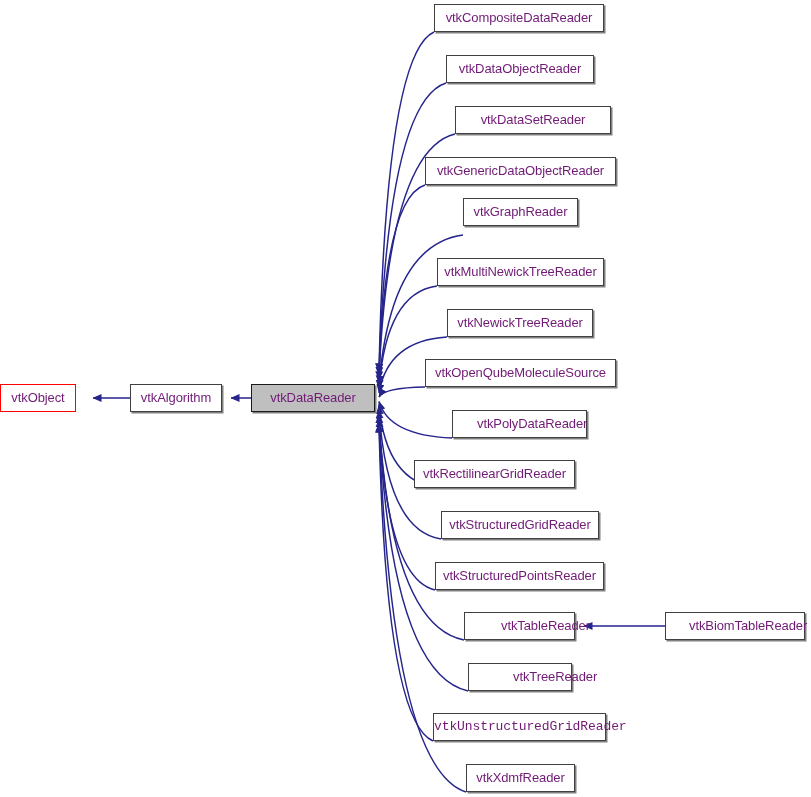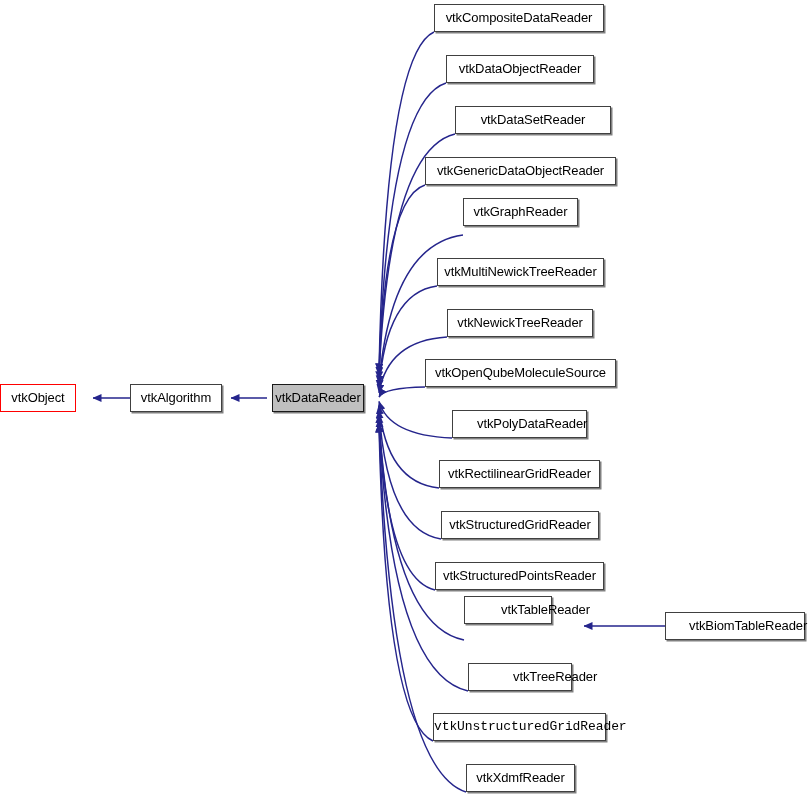--- a/index.html
+++ b/index.html
@@ -24,21 +24,21 @@
     height: 797px;
     pointer-events: none;
   }
   .node {
     position: absolute;
     box-sizing: border-box;
     height: 28px;
     line-height: 26px;
     text-align: center;
     font-size: 13px;
-    color: #000000;
+    color: #701a75;
     background: #ffffff;
     border: 1px solid #404040;
     box-shadow: 1.5px 1.5px 0 0 #808080;
     white-space: nowrap;
     letter-spacing: -0.1px;
   }
   .node.current {
     background: #bfbfbf;
     border: 1px solid #1a1a1a;
   }
@@ -87,36 +87,36 @@
         <path d="M 464 640 Q 391.02 625.48 379 418.57" fill="none" stroke="#25258c" stroke-width="1.5" marker-end="url(#arrowhead)"></path>
         <path d="M 468 691 Q 391.74 673.42 379 422.905" fill="none" stroke="#25258c" stroke-width="1.5" marker-end="url(#arrowhead)"></path>
         <path d="M 433 741 Q 385.44 720.42 379 424" fill="none" stroke="#25258c" stroke-width="1.5" marker-end="url(#arrowhead)"></path>
         <path d="M 466 792 Q 391.38 768.36 379 424" fill="none" stroke="#25258c" stroke-width="1.5" marker-end="url(#arrowhead)"></path>
       </g>
   </svg>
 
   <div class="node root" style="left: 0; top: 384px; width: 76px;">vtkObject</div>
   <div class="node" style="left: 130px; top: 384px; width: 92px;">vtkAlgorithm</div>
 
-  <div class="node current" style="left: 272px; top: 384px; width: 92px;">vtkDataReader</div>
+  <div class="node current" style="left: 251px; top: 384px; width: 124px;">vtkDataReader</div>
 
   <div id="descendants">
       <div class="node" style="left: 434px; top: 4px; width: 170px;">vtkCompositeDataReader</div>
       <div class="node" style="left: 446px; top: 55px; width: 148px;">vtkDataObjectReader</div>
       <div class="node" style="left: 455px; top: 106px; width: 156px;">vtkDataSetReader</div>
       <div class="node" style="left: 425px; top: 157px; width: 191px;">vtkGenericDataObjectReader</div>
       <div class="node" style="left: 463px; top: 198px; width: 115px;">vtkGraphReader</div>
       <div class="node" style="left: 437px; top: 258px; width: 167px;">vtkMultiNewickTreeReader</div>
       <div class="node" style="left: 447px; top: 309px; width: 146px;">vtkNewickTreeReader</div>
       <div class="node" style="left: 425px; top: 359px; width: 191px;">vtkOpenQubeMoleculeSource</div>
       <div class="node" style="left: 452px; top: 410px; width: 135px; padding-left: 24px;">vtkPolyDataReader</div>
-      <div class="node" style="left: 439px; top: 460px; width: 161px;">vtkRectilinearGridReader</div>
+      <div class="node" style="left: 414px; top: 460px; width: 161px;">vtkRectilinearGridReader</div>
       <div class="node" style="left: 441px; top: 511px; width: 158px;">vtkStructuredGridReader</div>
       <div class="node" style="left: 435px; top: 562px; width: 169px;">vtkStructuredPointsReader</div>
-      <div class="node" style="left: 464px; top: 596px; width: 88px; padding-left: 36px;">vtkTableReader</div>
+      <div class="node" style="left: 464px; top: 612px; width: 111px; padding-left: 36px;">vtkTableReader</div>
       <div class="node" style="left: 468px; top: 663px; width: 104px; padding-left: 44px;">vtkTreeReader</div>
       <div class="node" style="left: 433px; top: 713px; width: 173px; font-family: Liberation Mono, monospace;">vtkUnstructuredGridReader</div>
       <div class="node" style="left: 466px; top: 764px; width: 109px;">vtkXdmfReader</div>
     </div>
 
   <div id="grandchildren">
       <div class="node" style="left: 665px; top: 612px; width: 140px; padding-left: 23px;">vtkBiomTableReader</div>
     </div>
 
 </div>

